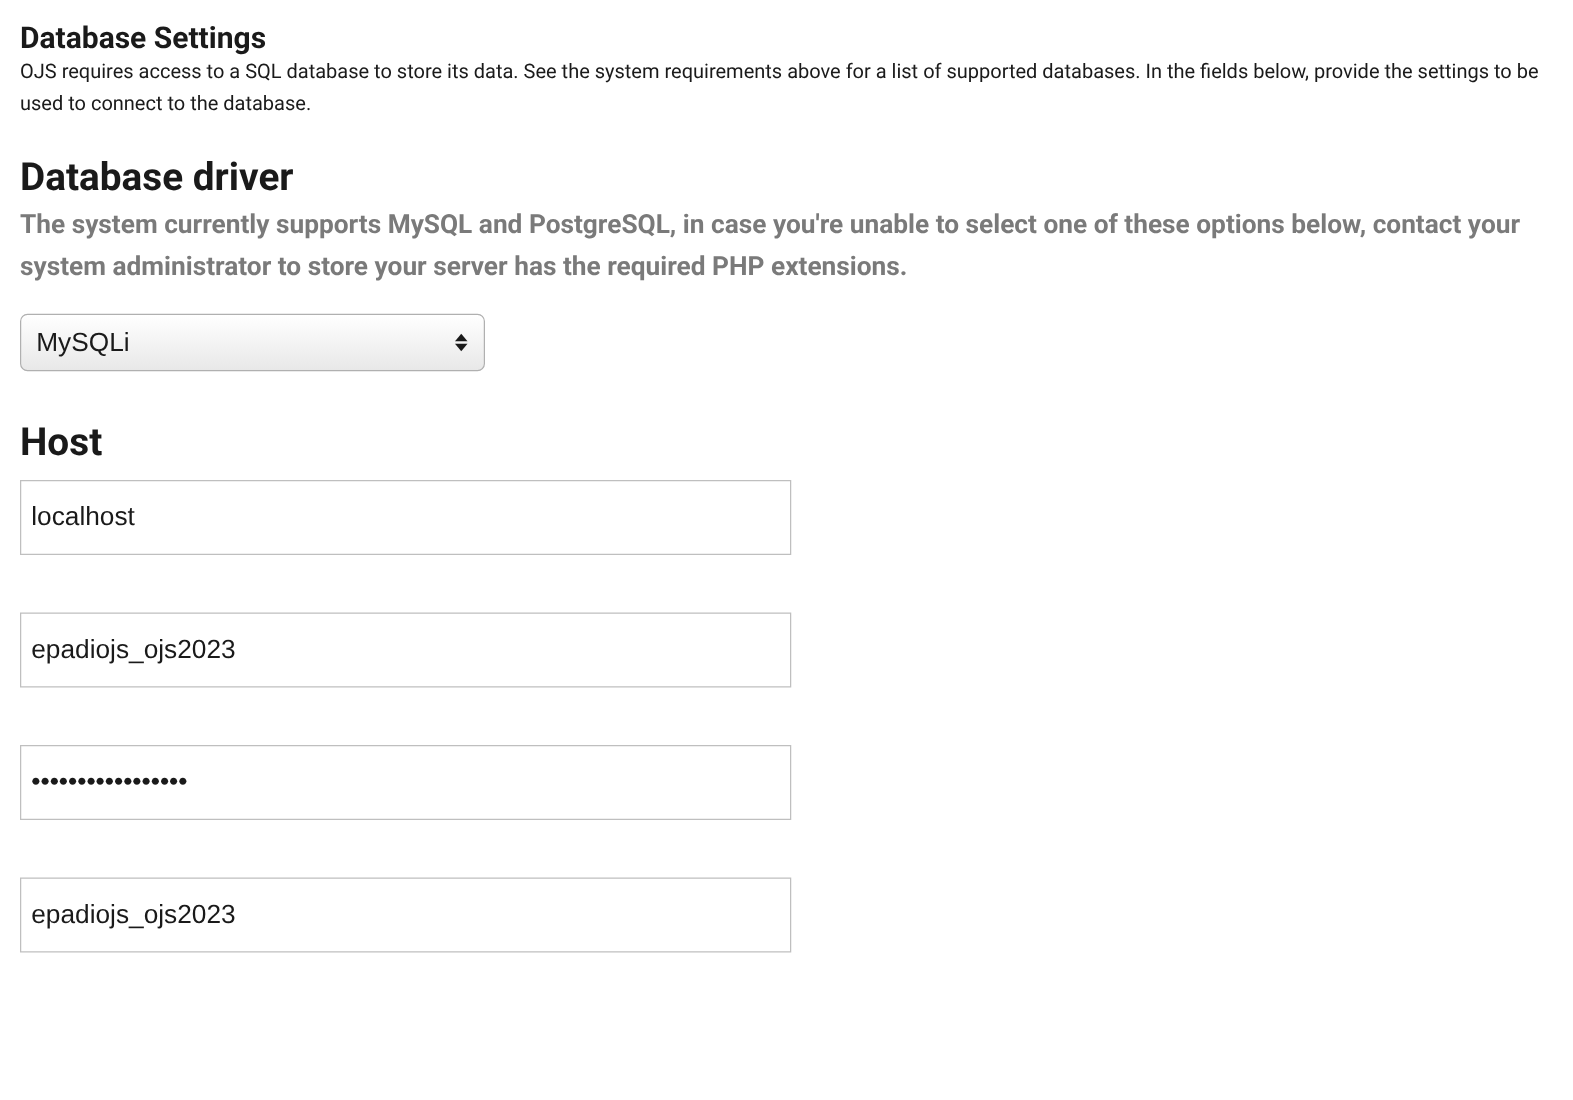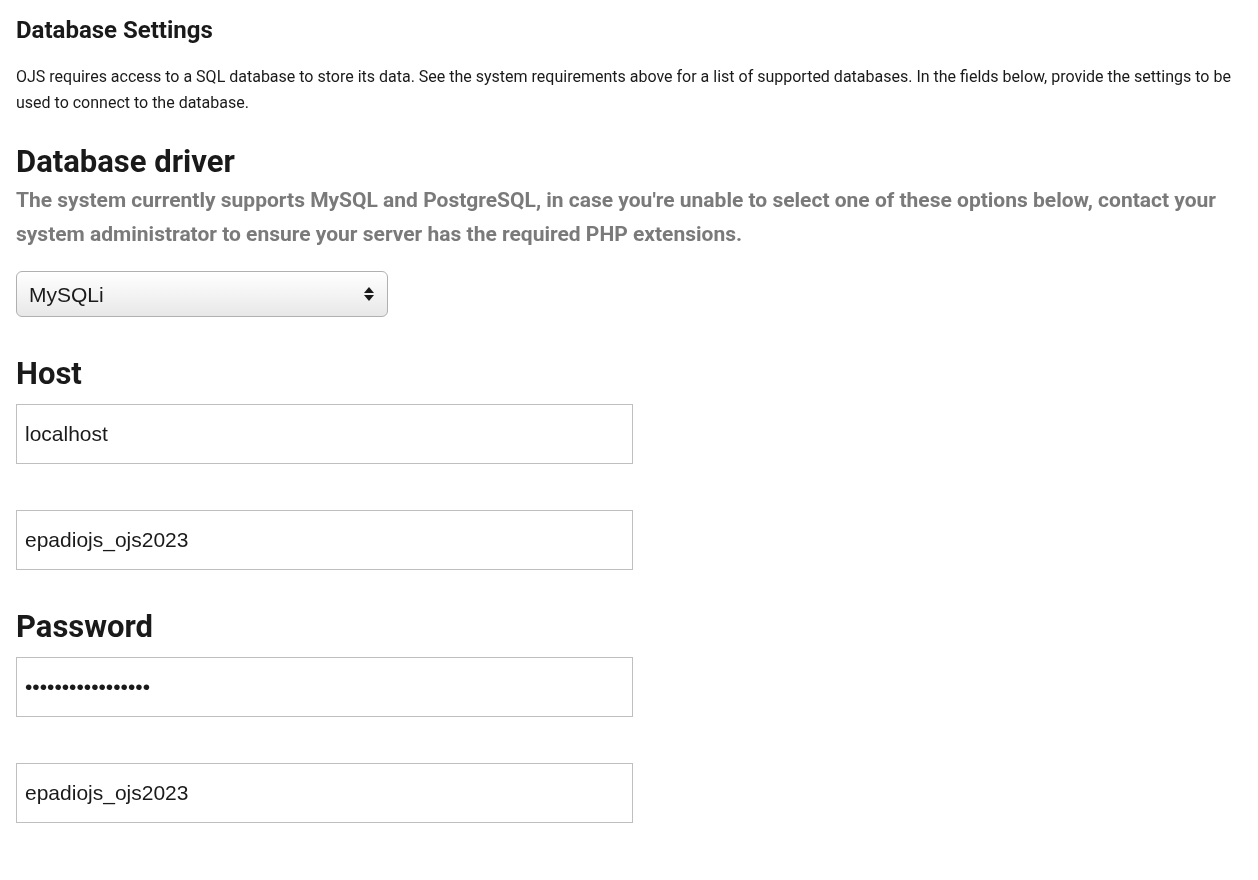--- a/index.html
+++ b/index.html
@@ -11,21 +11,20 @@
       font-family: -apple-system, BlinkMacSystemFont, "Segoe UI", Roboto, "Helvetica Neue", Arial, sans-serif;
       background: #ffffff;
       padding: 16px;
       width: 1258px;
       color: #1a1a1a;
     }
     .section-heading {
       font-size: 24px;
       font-weight: 700;
       color: #1a1a1a;
-      margin-bottom: 20px;
     }
     .description {
       font-size: 16px;
       color: #1a1a1a;
       line-height: 1.6;
       margin-bottom: 28px;
     }
     .field-group {
       margin-bottom: 38px;
     }
@@ -98,21 +97,21 @@
   </style>
 </head>
 <body>
 
 <h2 class="section-heading">Database Settings</h2>
 
 <p class="description">OJS requires access to a SQL database to store its data. See the system requirements above for a list of supported databases. In the fields below, provide the settings to be used to connect to the database.</p>
 
 <div class="field-group">
   <div class="field-label">Database driver</div>
-  <div class="field-help">The system currently supports MySQL and PostgreSQL, in case you're unable to select one of these options below, contact your system administrator to ensure your server has the required PHP extensions.</div>
+  <div class="field-help">The system currently supports MySQL and PostgreSQL, in case you're unable to select one of these options below, contact your system administrator to store your server has the required PHP extensions.</div>
   <div class="select-wrapper">
     <select class="select-input">
       <option>MySQLi</option>
     </select>
     <span class="select-arrows">
       <span class="arrow-up"></span>
       <span class="arrow-down"></span>
     </span>
   </div>
 </div>
@@ -120,19 +119,18 @@
 <div class="field-group">
   <div class="field-label">Host</div>
   <input type="text" class="text-input" value="localhost" style="">
 </div>
 
 <div class="field-group">
   <input type="text" class="text-input" value="epadiojs_ojs2023" style="">
 </div>
 
 <div class="field-group">
-  <div class="field-label">Password</div>
   <input type="password" class="text-input" value="•••••••••••••••••" style="">
 </div>
 
 <div class="field-group">
   <input type="text" class="text-input" value="epadiojs_ojs2023" style="">
 </div>
 
 </body></html>

